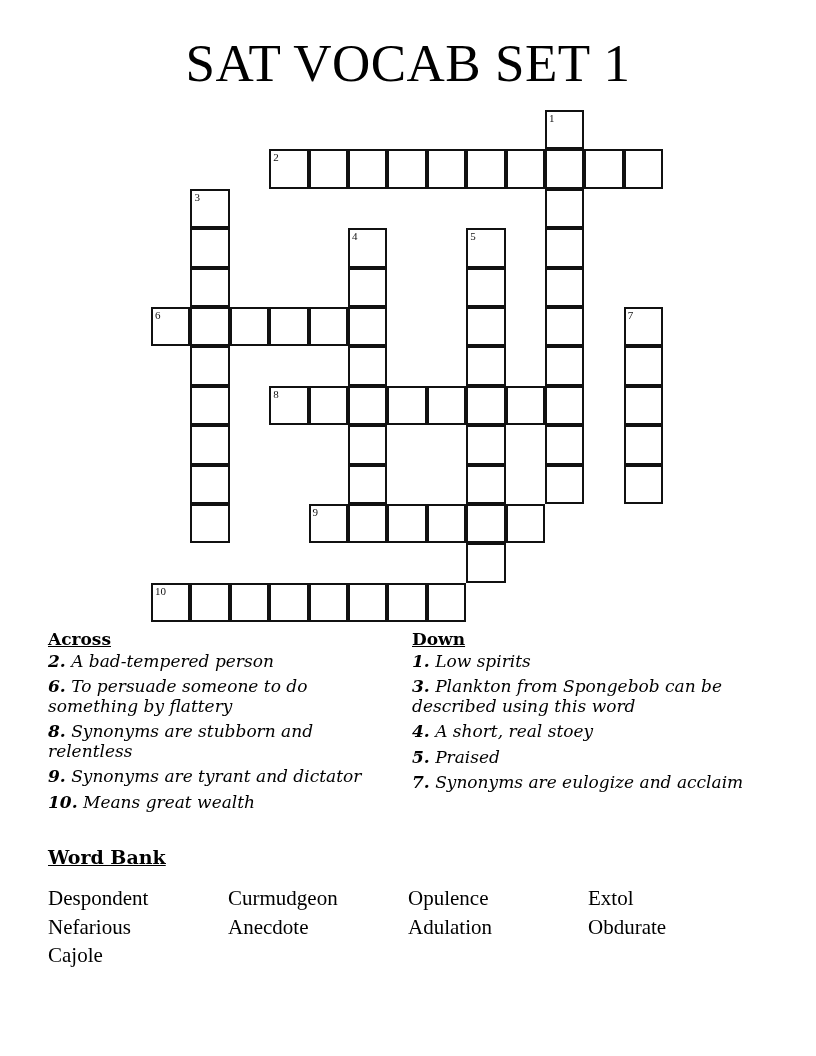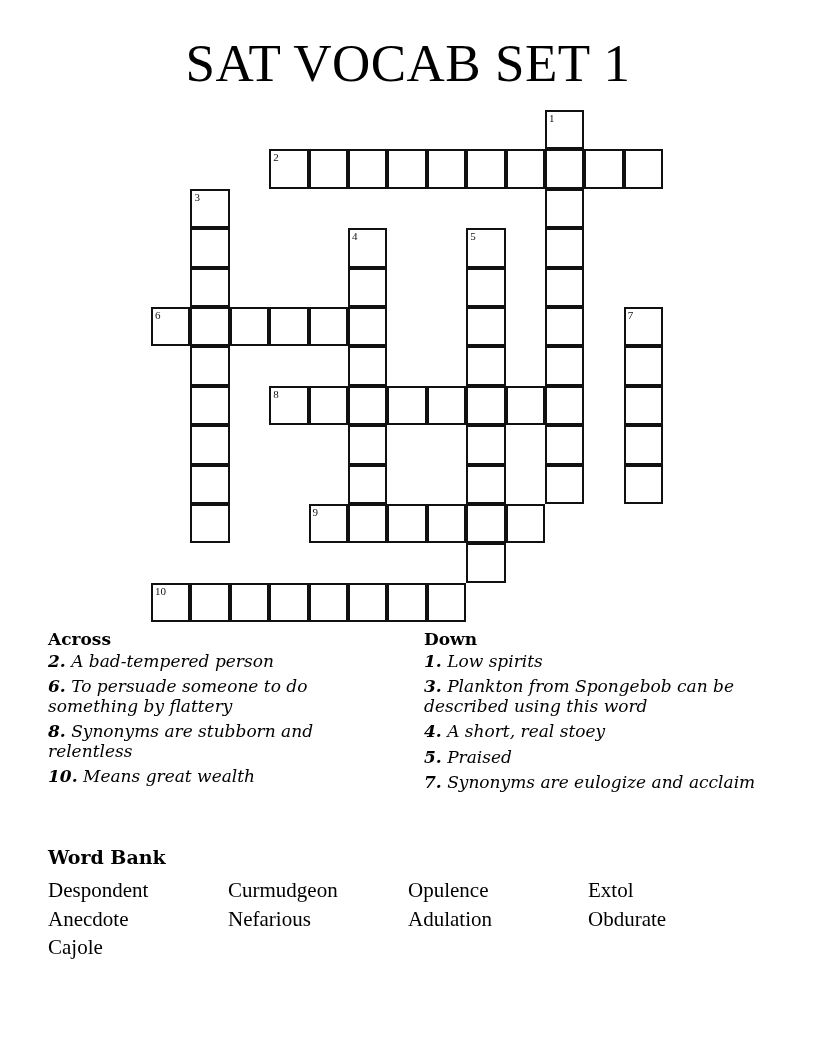--- a/index.html
+++ b/index.html
@@ -16,29 +16,29 @@
   }
   .num {
     position: absolute; left: 2px; top: 1px;
     font-family: "Liberation Serif", serif; font-size: 11px; line-height: 11px; color: #111;
   }
   .clues {
     position: absolute; top: 630px; width: 350px;
     font-family: "DejaVu Serif", serif; font-size: 17px; line-height: 19.5px;
   }
   .clues.across { left: 48px; }
-  .clues.down { left: 424px; }
-  .heading { font-weight: bold; margin: 0 0 2px 0; }
+  .clues.down { left: 412px; }
+  .heading { font-weight: bold; text-decoration: underline; margin: 0 0 2px 0; }
   .clue { margin-bottom: 6px; font-style: italic; }
   .clue b { font-weight: bold; }
   .bank {
     position: absolute; left: 48px; top: 846px; width: 720px;
     font-family: "DejaVu Serif", serif; font-size: 19px;
   }
-  .bank .heading { margin-bottom: 10px; line-height: 22px; }
+  .bank .heading { margin-bottom: 18px; line-height: 22px; }
   .bank-grid { display: grid; grid-template-columns: 180px 180px 180px 180px; row-gap: 4.5px; }
   .bank-word { line-height: 24px; font-family: "Liberation Serif", serif; font-size: 21px; }
 </style>
 </head>
 <body>
 
 <div class="title">SAT VOCAB SET 1</div>
 
 <div class="grid" id="grid">
     <div class="cell" style="left: 545px; top: 110px;">
@@ -132,38 +132,39 @@
     <div class="cell" style="left: 348px; top: 582.8px;"></div>
     <div class="cell" style="left: 387.4px; top: 582.8px;"></div>
     <div class="cell" style="left: 426.8px; top: 582.8px;"></div>
   </div>
 
 <div class="clues across">
   <div class="heading">Across</div>
   <div class="clue"><b>2.</b> <span>A bad-tempered person</span></div>
   <div class="clue"><b>6.</b> <span>To persuade someone to do something by flattery</span></div>
   <div class="clue"><b>8.</b> <span>Synonyms are stubborn and relentless</span></div>
+  <div class="clue"><b>9.</b> <span>Synonyms are tyrant and dictator</span></div>
   <div class="clue"><b>10.</b> <span>Means great wealth</span></div>
 </div>
 
 <div class="clues down">
   <div class="heading">Down</div>
   <div class="clue"><b>1.</b> <span>Low spirits</span></div>
   <div class="clue"><b>3.</b> <span>Plankton from Spongebob can be described using this word</span></div>
   <div class="clue"><b>4.</b> <span>A short, real stoey</span></div>
   <div class="clue"><b>5.</b> <span>Praised</span></div>
   <div class="clue"><b>7.</b> <span>Synonyms are eulogize and acclaim</span></div>
 </div>
 
 <div class="bank">
   <div class="heading">Word Bank</div>
   <div class="bank-grid">
     <div class="bank-word">Despondent</div>
     <div class="bank-word">Curmudgeon</div>
     <div class="bank-word">Opulence</div>
     <div class="bank-word">Extol</div>
+    <div class="bank-word">Nefarious</div>
     <div class="bank-word">Anecdote</div>
-    <div class="bank-word">Nefarious</div>
     <div class="bank-word">Adulation</div>
     <div class="bank-word">Obdurate</div>
     <div class="bank-word">Cajole</div>
   </div>
 </div>
 
 </body></html>

